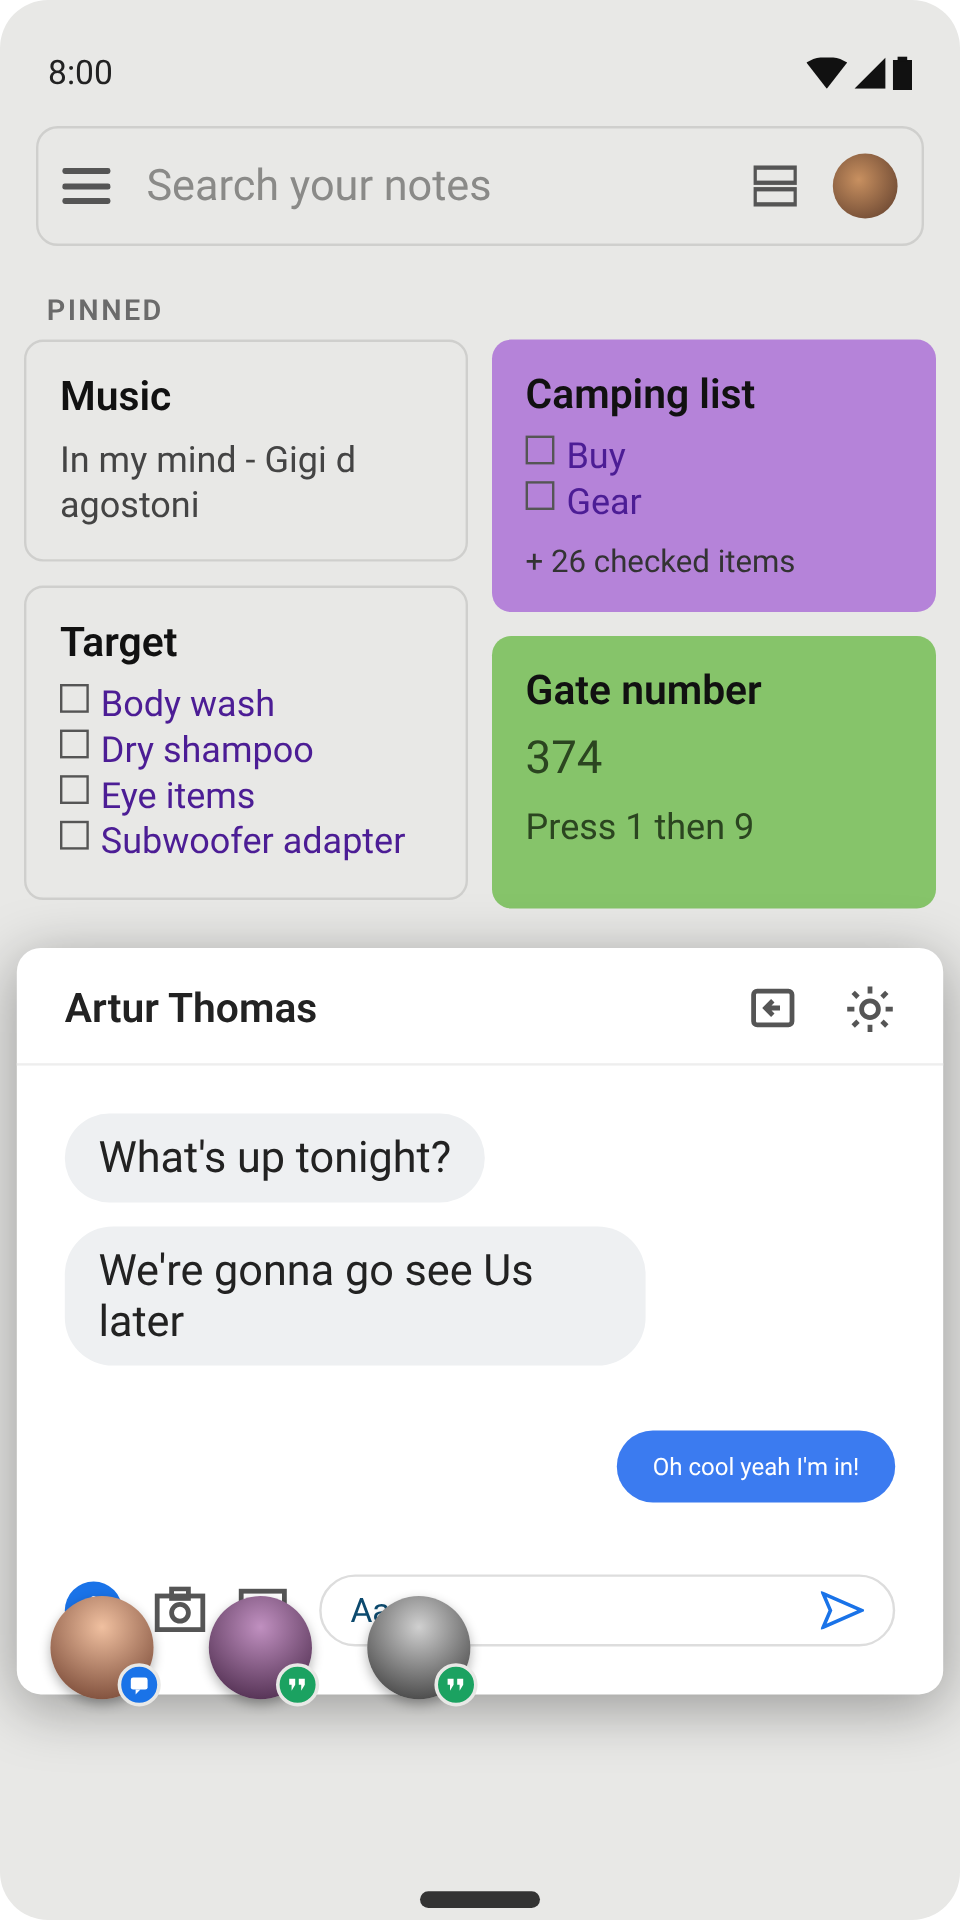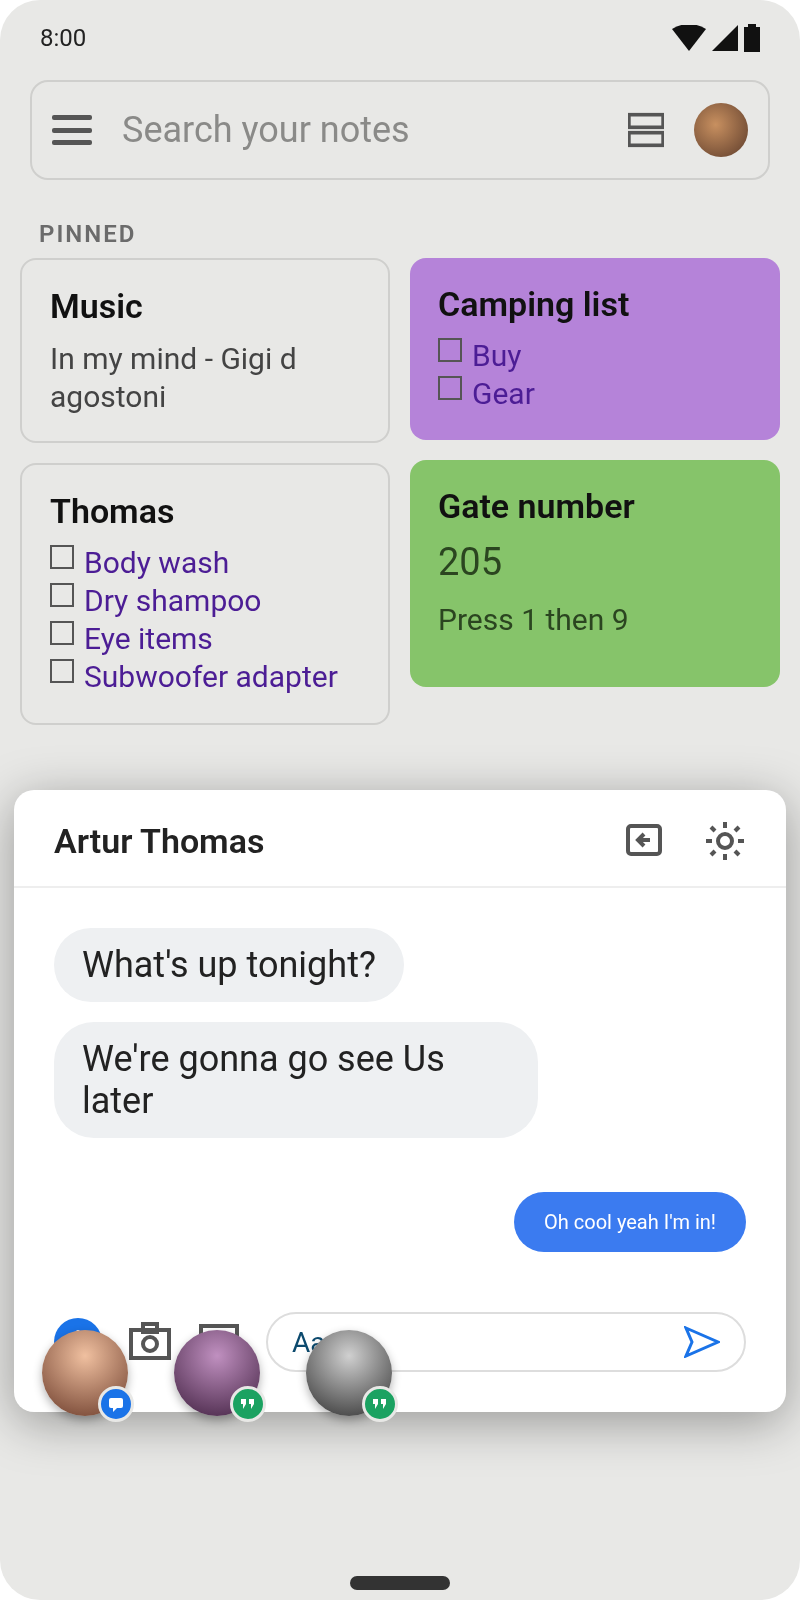--- a/index.html
+++ b/index.html
@@ -4,21 +4,21 @@
 <style>
   * { box-sizing: border-box; margin: 0; padding: 0; }
   html, body { width: 800px; height: 1600px; font-family: Roboto, Arial, sans-serif; }
   .device {
     width: 800px; height: 1600px; background: #e8e8e6;
     position: relative; border-radius: 40px; overflow: hidden;
   }
   
   .status-bar {
     display: flex; justify-content: space-between; align-items: center;
-    padding: 24px 40px 0 40px; font-size: 24px; color: #222; text-align: center;
+    padding: 44px 40px 0 40px; font-size: 28px; color: #222; text-align: center;
   }
   .status-icons { display: flex; gap: 6px; align-items: center; }
   .search-bar {
     margin: 28px 30px 0 30px; height: 100px;
     border: 2px solid #cfcfcd; border-radius: 18px;
     display: flex; align-items: center; padding: 12px 20px; gap: 30px;
     background: #e8e8e6;
   }
   .hamburger { width: 40px; height: 30px; display:flex; flex-direction:column; justify-content:space-between; }
   .hamburger div { height: 5px; background:#555; border-radius:2px; }
@@ -173,21 +173,21 @@
 
   <div class="section-label">PINNED</div>
 
   <div class="notes-grid">
     <div class="col">
       <div class="note note-plain">
         <div class="note-title">Music</div>
         <div class="note-body">In my mind - Gigi d agostoni</div>
       </div>
       <div class="note note-plain">
-        <div class="note-title">Thomas</div>
+        <div class="note-title">Target</div>
         <div class="check-row">
             <span class="checkbox"></span>
             <span>Body wash</span>
           </div>
         <div class="check-row">
             <span class="checkbox"></span>
             <span>Dry shampoo</span>
           </div>
         <div class="check-row">
             <span class="checkbox"></span>
@@ -203,24 +203,25 @@
       <div class="note note-purple">
         <div class="note-title">Camping list</div>
         <div class="check-row">
             <span class="checkbox"></span>
             <span>Buy</span>
           </div>
         <div class="check-row">
             <span class="checkbox"></span>
             <span>Gear</span>
           </div>
+        <div class="checked-items">+ 26 checked items</div>
       </div>
       <div class="note note-green" style="padding-bottom:50px;">
         <div class="note-title">Gate number</div>
-        <div class="green-num">205</div>
+        <div class="green-num">374</div>
         <div class="green-sub">Press 1 then 9</div>
       </div>
     </div>
   </div>
 
   <div class="sqft-wrap">
     <div class="sqft">~1864 sq. ft.</div>
   </div>
 
   <div class="work-note">

